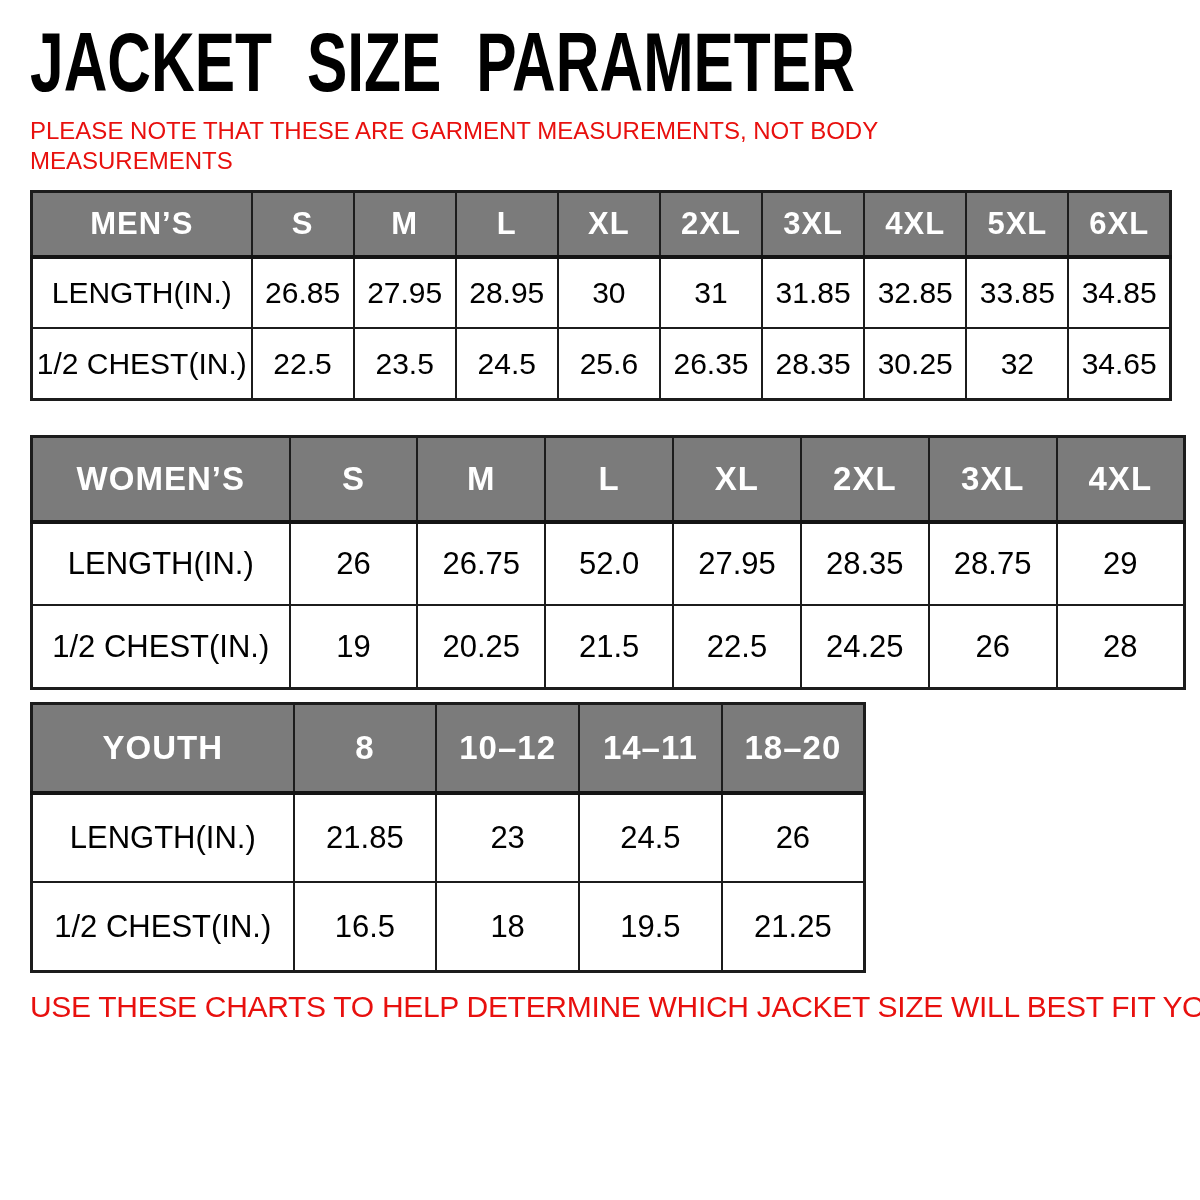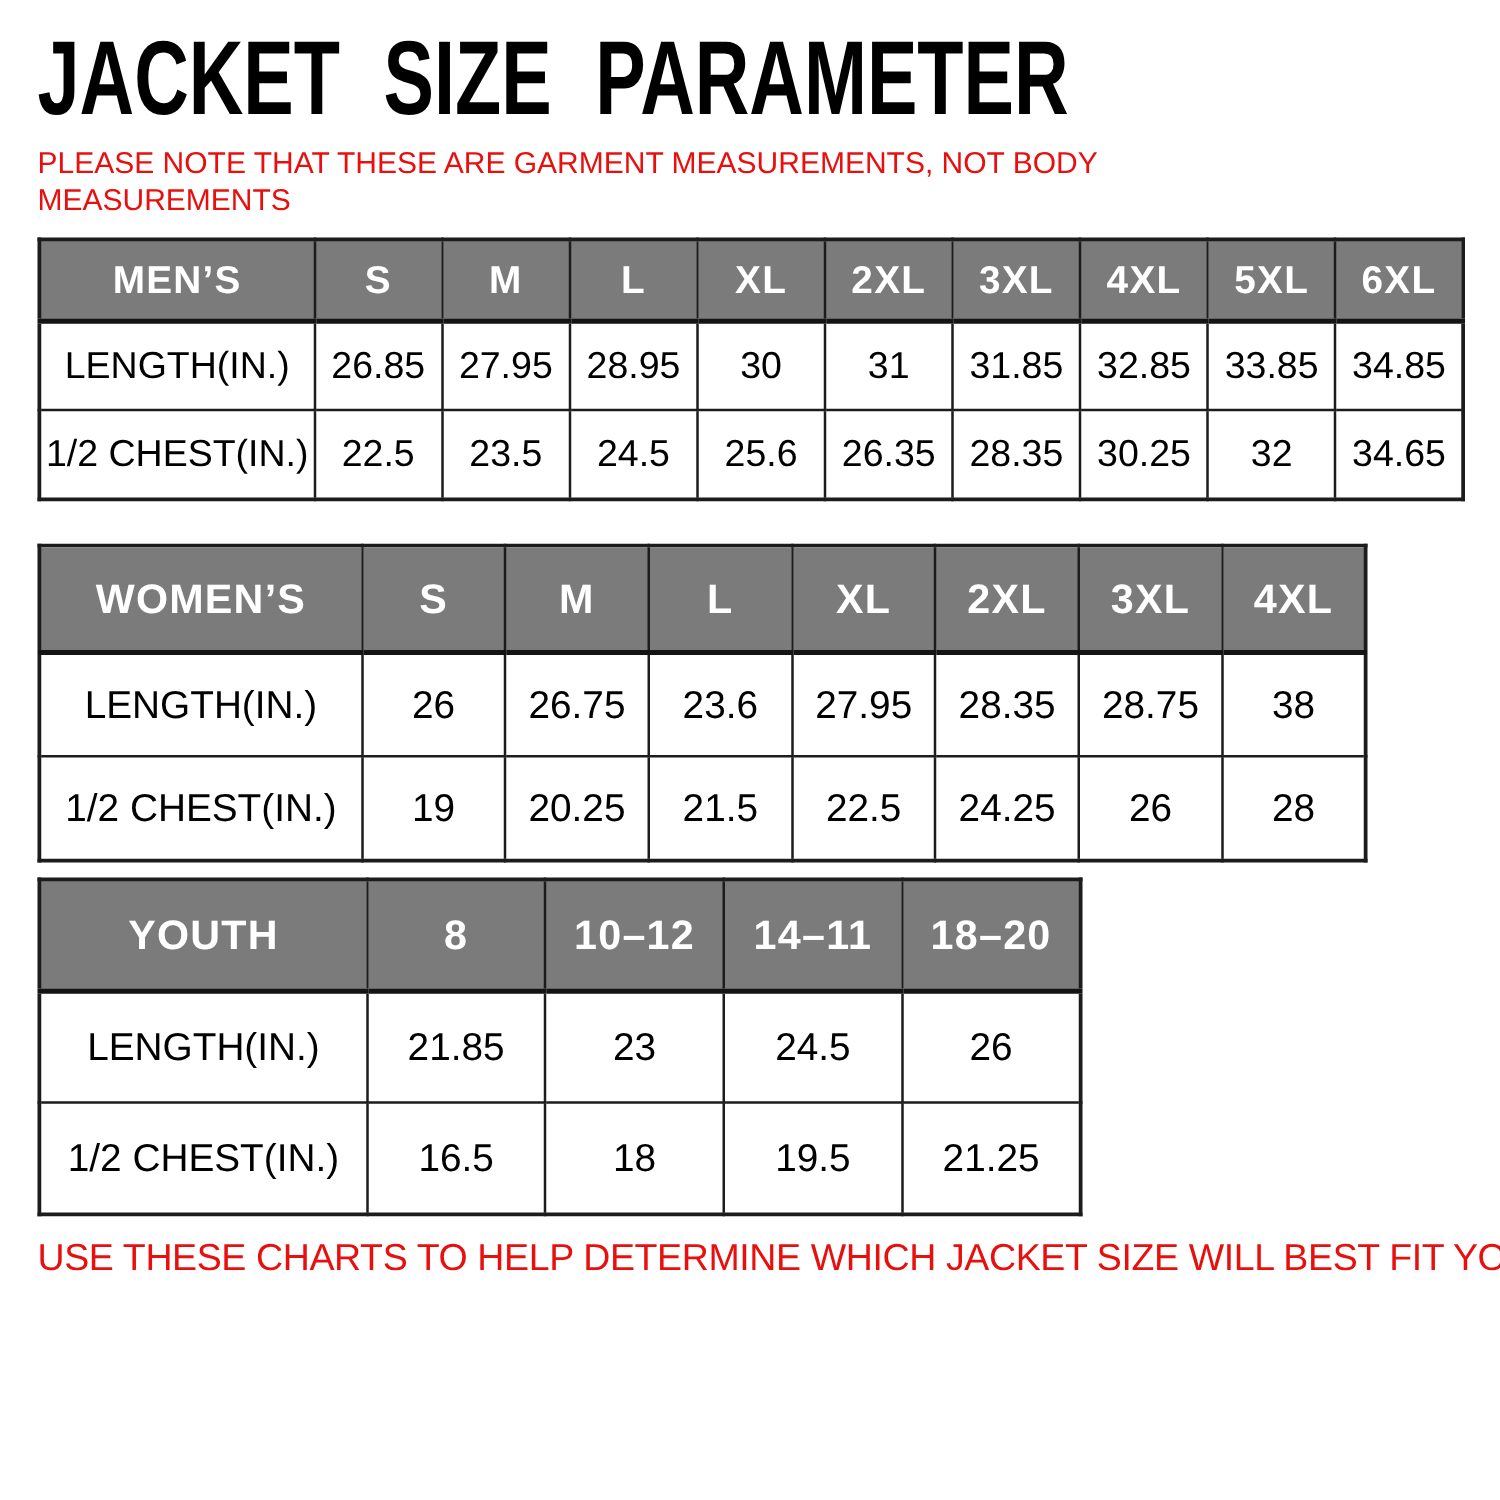--- a/index.html
+++ b/index.html
@@ -26,21 +26,21 @@
   }
   .tbl th {
     background:var(--header-bg); color:#ffffff; font-weight:bold;
     border-bottom:4px solid #141414; letter-spacing:1px;
   }
   .tbl { border:3px solid var(--border);padding-left:19px; }
   .tbl-0 { width:1142px; margin-top:13px; }
   .tbl-0 col.label-col { width:220px; }
   .tbl-0 th { height:66px; font-size:31px; }
   .tbl-0 td { height:71px; font-size:30px; }
-  .tbl-1 { width:1064px; margin-top:34px; }
+  .tbl-1 { width:1156px; margin-top:34px; }
   .tbl-1 col.label-col { width:258px; }
   .tbl-1 th { height:86px; font-size:33px; }
   .tbl-1 td { height:83px; font-size:31px; }
   .tbl-2 { width:836px; margin-top:12px; }
   .tbl-2 col.label-col { width:262px; }
   .tbl-2 th { height:90px; font-size:33px; }
   .tbl-2 td { height:89px; font-size:31px; }
   .para {
     margin:26px 0 0 30px; width:1152px;
     color:var(--red); font-size:29px; line-height:1.58; letter-spacing:-0.3px;
@@ -133,25 +133,25 @@
             <th>2XL</th>
             <th>3XL</th>
             <th>4XL</th>
           </tr>
         </thead>
         <tbody>
           <tr>
             <td class="row-label">LENGTH(IN.)</td>
             <td>26</td>
             <td>26.75</td>
-            <td>23.6</td>
+            <td>52.0</td>
             <td>27.95</td>
             <td>28.35</td>
             <td>28.75</td>
-            <td>38</td>
+            <td>29</td>
           </tr>
           <tr>
             <td class="row-label">1/2 CHEST(IN.)</td>
             <td>19</td>
             <td>20.25</td>
             <td>21.5</td>
             <td>22.5</td>
             <td>24.25</td>
             <td>26</td>
             <td>28</td>

